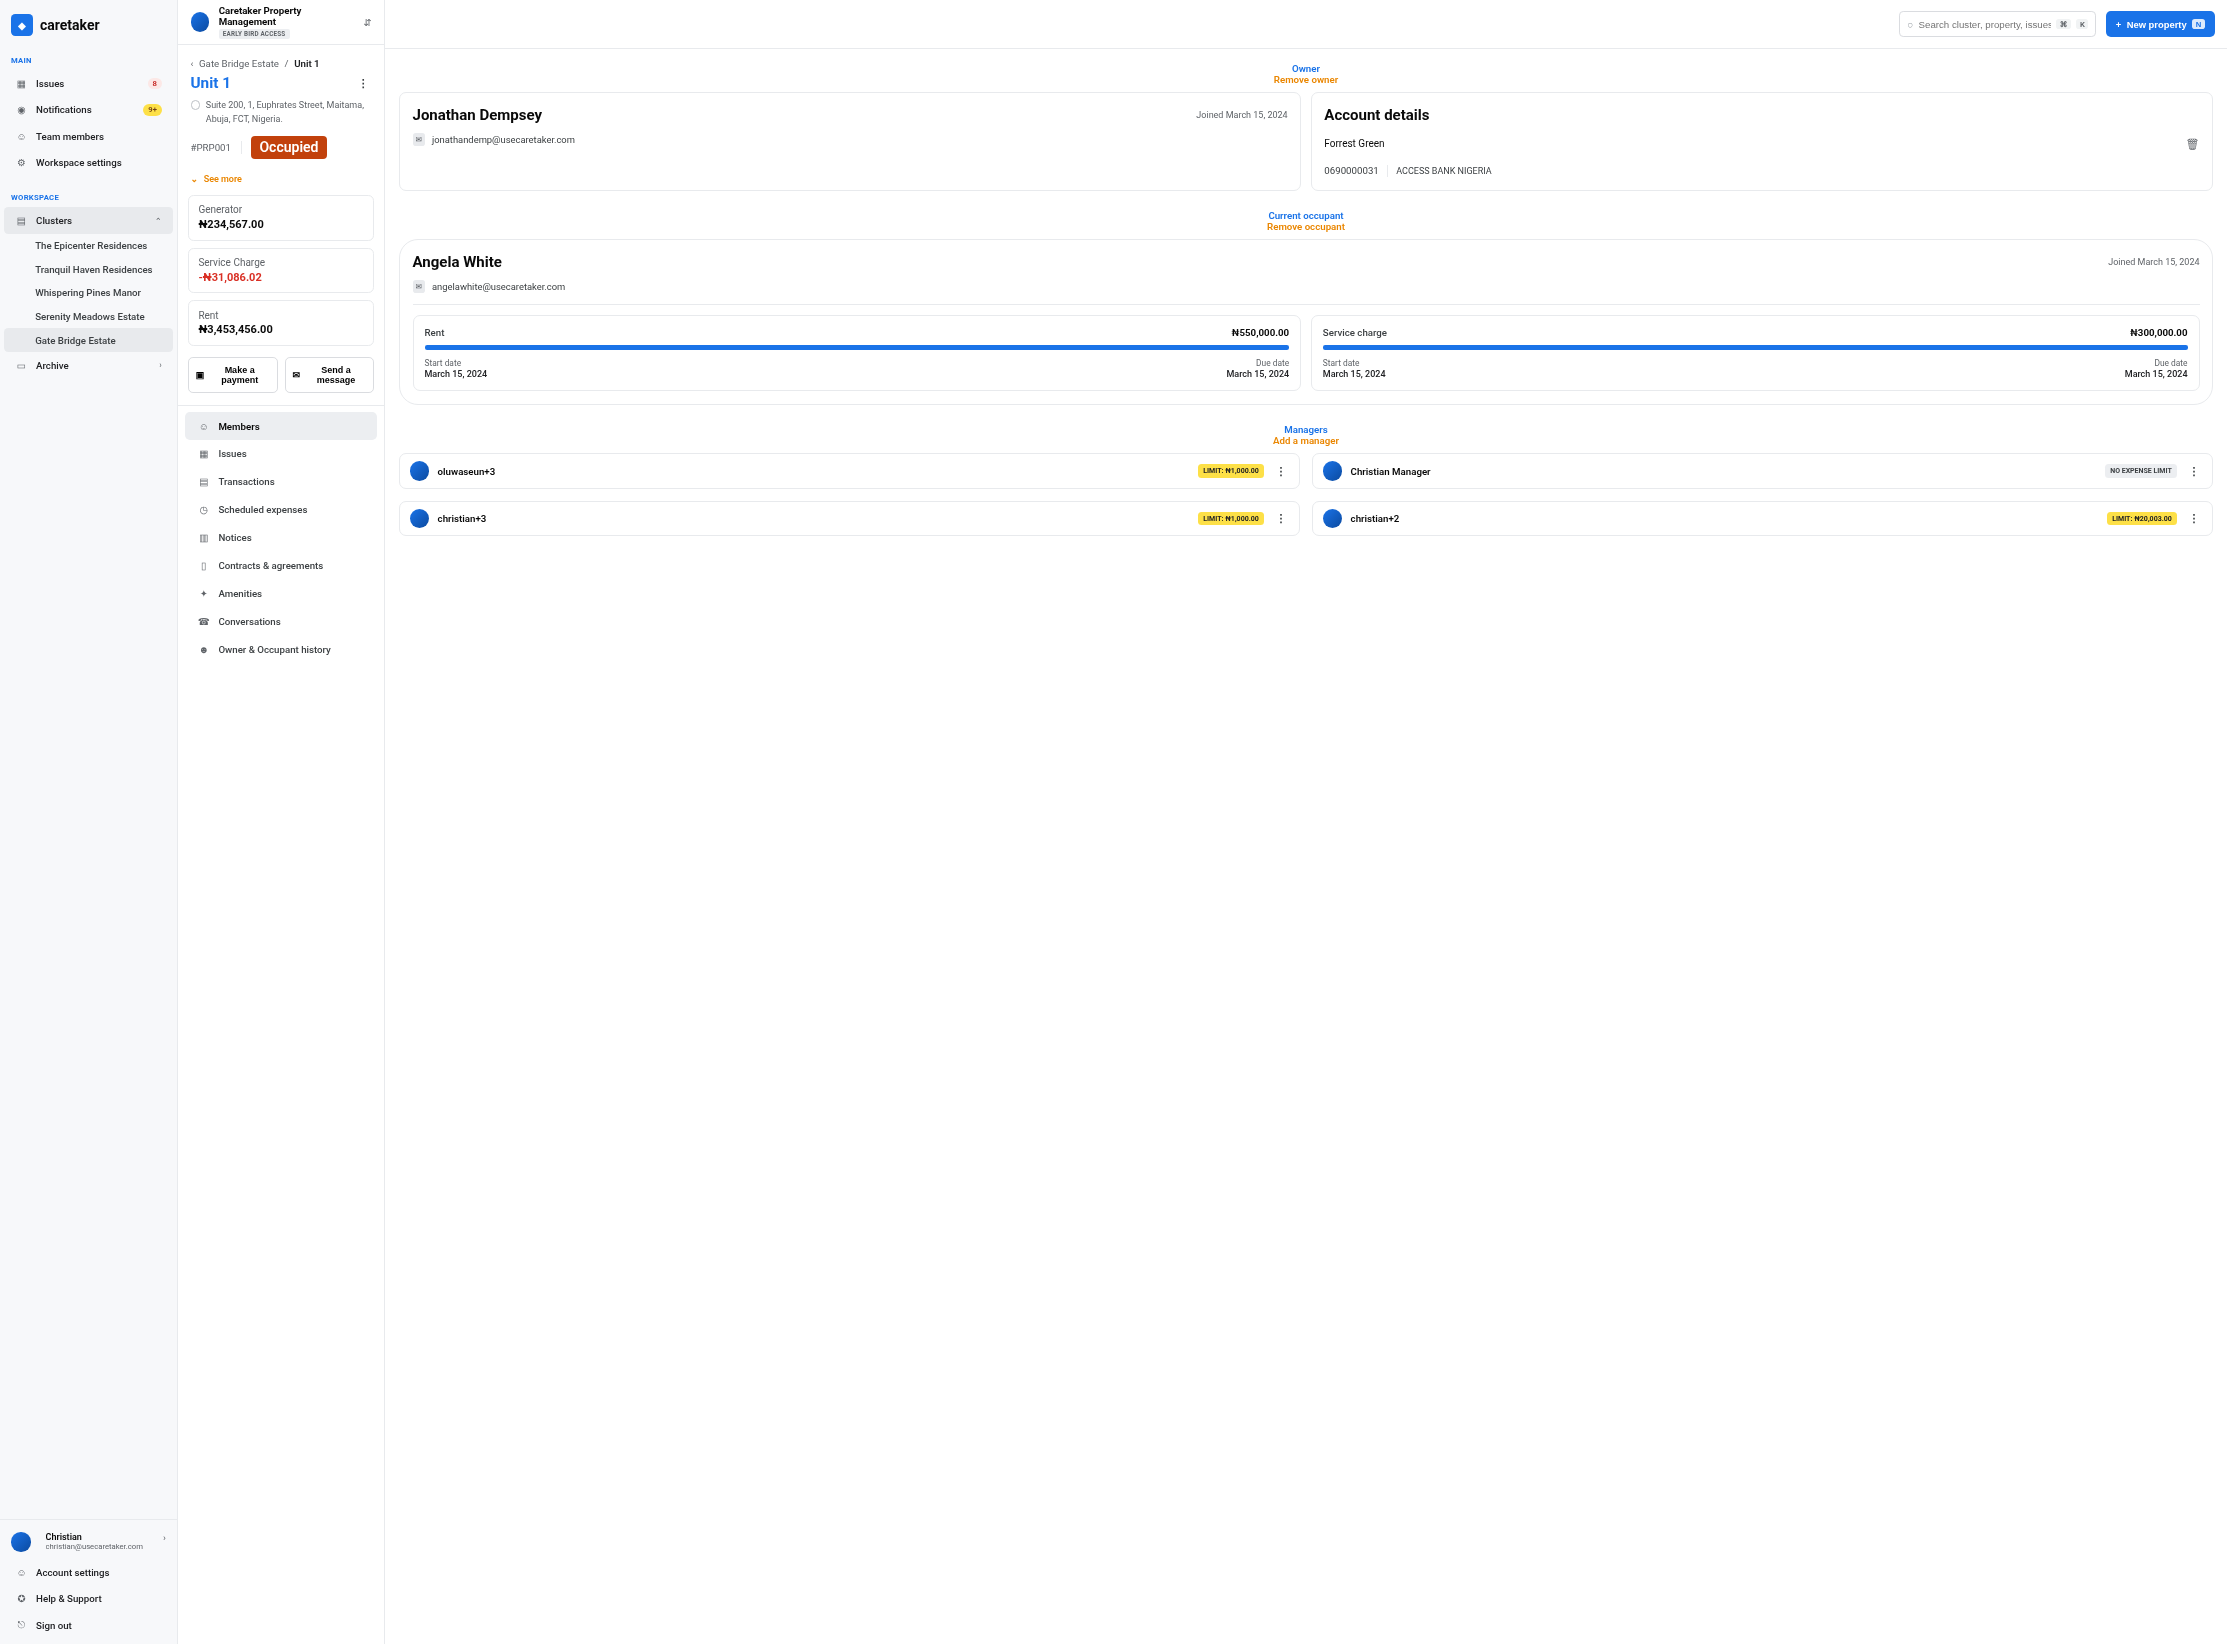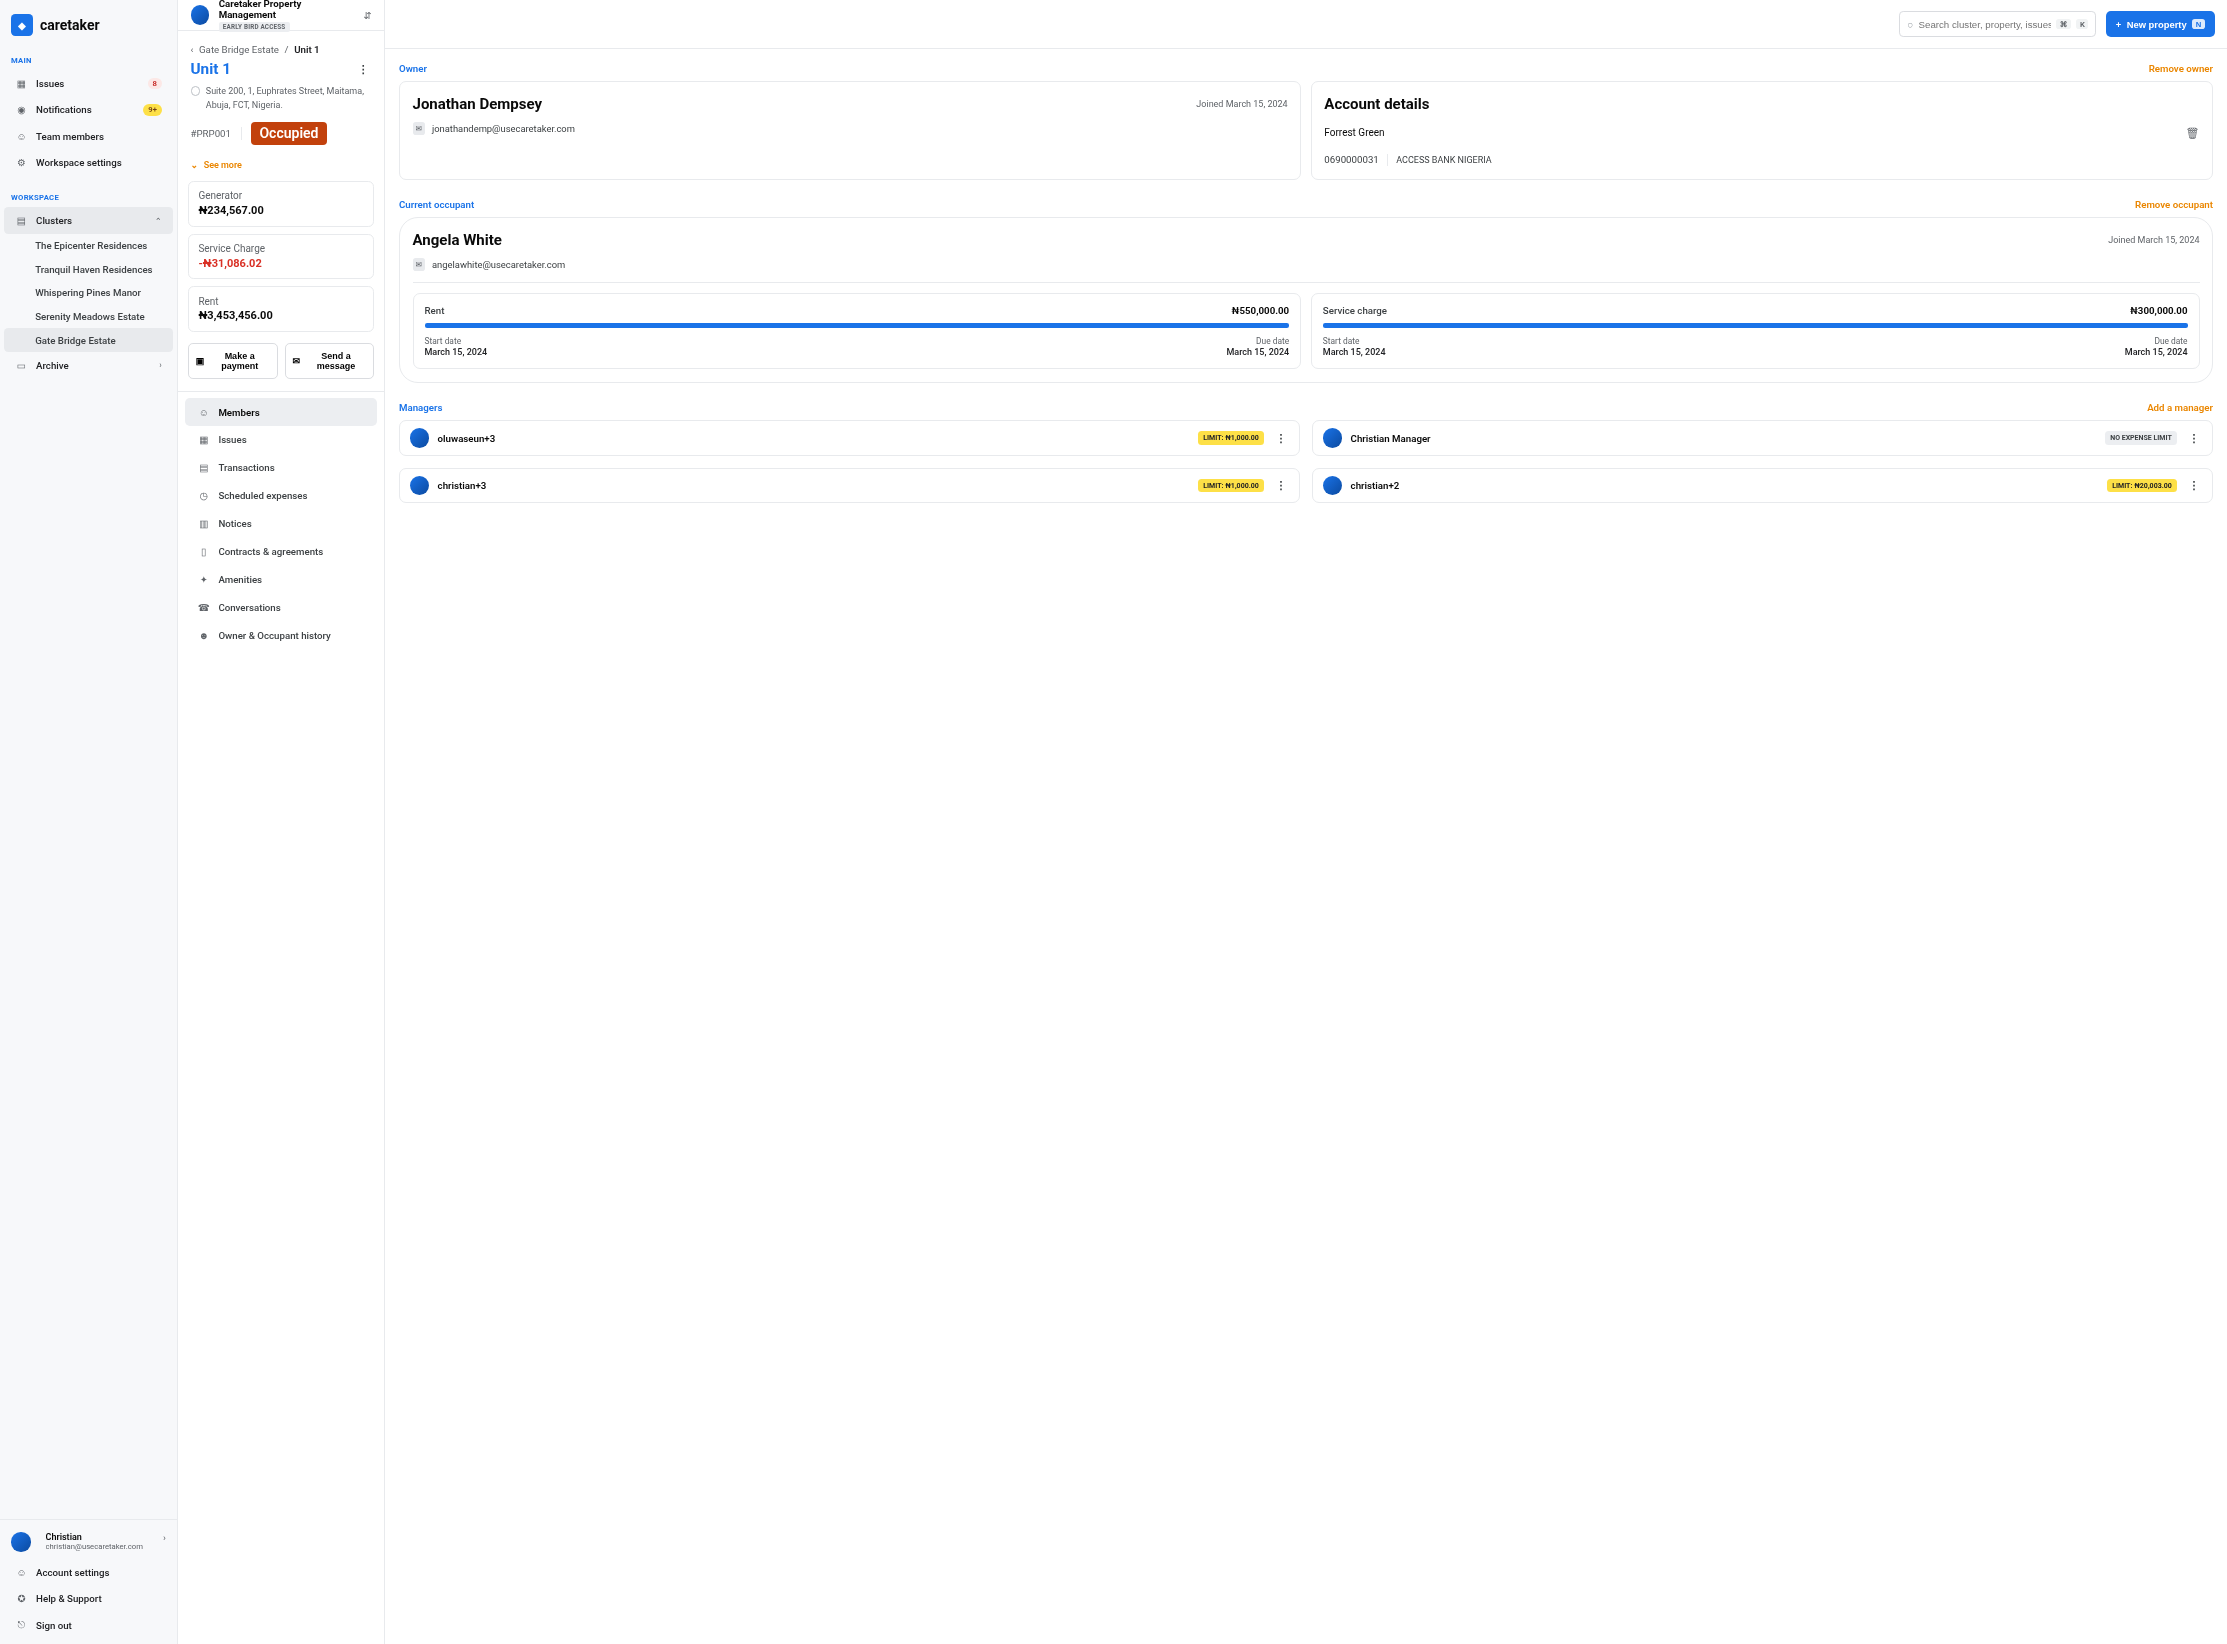--- a/index.html
+++ b/index.html
@@ -26,21 +26,21 @@
 .user-row { display: flex; align-items: flex-start; padding: 7px 11px; gap: 15px; cursor: pointer; }
 .avatar-sm { width: 19.5px; height: 19.5px; border-radius: 50%; background: linear-gradient(135deg,#1a73e8,#0b4aa0); flex-shrink: 0; }
 .user-info { flex: 1; overflow: hidden; }
 .user-name { font-weight: 600; font-size: 9px; }
 .user-email { font-size: 7.7px; color: #5f6368; }
 .chev { color: #5f6368; }
 .nav-chev { color: #5f6368; font-size: 8.4px; }
 
 
 .mid { width: 207px; border-right: 0.7px solid #e8eaed; display: flex; flex-direction: column; overflow-y: auto; }
-.topbar { height: 31px; border-bottom: 0.7px solid #e8eaed; display: flex; align-items: center; padding: 0 12.5px; gap: 9.7px; }
+.topbar { height: 45px; border-bottom: 0.7px solid #e8eaed; display: flex; align-items: center; padding: 0 12.5px; gap: 9.7px; }
 .org-avatar { width: 19.5px; height: 19.5px; border-radius: 50%; background: linear-gradient(135deg,#1a73e8,#0b4aa0); }
 .org-block { display: flex; flex-direction: column; gap: 2.1px; }
 .org-name { font-weight: 700; font-size: 9.7px; }
 .org-badge { font-size: 6.3px; font-weight: 700; color: #5f6368; background: #eceef1; padding: 1.4px 4.2px; border-radius: 2.1px; width: fit-content; letter-spacing: 0.2px; }
 .selector-icon { color: #5f6368; font-size: 9.7px; margin-left: auto; cursor: pointer; }
 .breadcrumb { display: flex; align-items: center; padding: 12.5px 12.5px 5.6px; gap: 5.6px; color: #5f6368; font-size: 9.7px; }
 .breadcrumb .current { color: #202124; font-weight: 600; }
 .unit-head { display: flex; align-items: center; justify-content: space-between; padding: 0 12.5px; }
 .unit-title { font-size: 15.3px; font-weight: 700; color: #1a73e8; }
 .address-row { display: flex; gap: 5.6px; padding: 7px 12.5px 0; color: #5f6368; font-size: 9px; line-height: 1.5; }
@@ -64,21 +64,21 @@
 
 .main { flex: 1; display: flex; flex-direction: column; overflow: hidden; }
 .main-topbar { height: 49px; border-bottom: 0.7px solid #e8eaed; display: flex; align-items: center; padding: 0 12.5px; gap: 9.7px; justify-content: flex-end; }
 .search-box { border: 0.7px solid #dadce0; border-radius: 4.2px; height: 26.5px; display: flex; align-items: center; padding: 0 7px; gap: 5.6px; color: #9aa0a6; min-width: 181px; }
 .search-box input { border: none; outline: none; flex: 1; font-size: 9.7px; background: transparent; }
 .kbd { background: #f1f3f4; border-radius: 2.8px; padding: 0.7px 3.5px; font-size: 7.7px; color: #5f6368; font-weight: 600; }
 .btn-primary { background: #1a73e8; color: #fff; border: none; border-radius: 4.9px; height: 26.5px; padding: 0 9.7px; font-weight: 600; cursor: pointer; display: flex; align-items: center; gap: 5.6px; font-size: 9.4px; }
 .kbd-dark { background: rgba(255,255,255,0.85); color: #1a73e8; border-radius: 2.8px; padding: 0.7px 3.5px; font-size: 7.7px; font-weight: 700; }
 
 .content { flex: 1; overflow-y: auto; padding: 14px; }
-.section-head { display: flex; justify-content: space-between; align-items: center; margin-bottom: 7px; }
+.section-head { display: flex; justify-content: space-between; align-items: center; margin-bottom: 7px; flex-direction: column; }
 .section-title { color: #1a73e8; font-weight: 600; font-size: 9.7px; }
 .section-action { color: #ea8600; font-weight: 600; font-size: 9.7px; cursor: pointer; }
 .cards-2 { display: grid; grid-template-columns: 1fr 1fr; gap: 9.7px; margin-bottom: 19.5px; }
 .card { border: 0.7px solid #e8eaed; border-radius: 7px; padding: 12.5px; }
 .card-head { display: flex; justify-content: space-between; align-items: center; margin-bottom: 9.7px; }
 .card-name { font-weight: 700; font-size: 15px; }
 .card-meta { color: #5f6368; font-size: 9px; }
 .mail-row { display: flex; align-items: center; gap: 7px; color: #3c4043; font-size: 9.4px; }
 .mail-icon { width: 12.5px; height: 12.5px; background: #e8eaed; border-radius: 2.8px; display: flex; align-items: center; justify-content: center; font-size: 7.7px; color: #5f6368; }
 .divH { height: 0.7px; background: #e8eaed; margin: 11px 0; }

